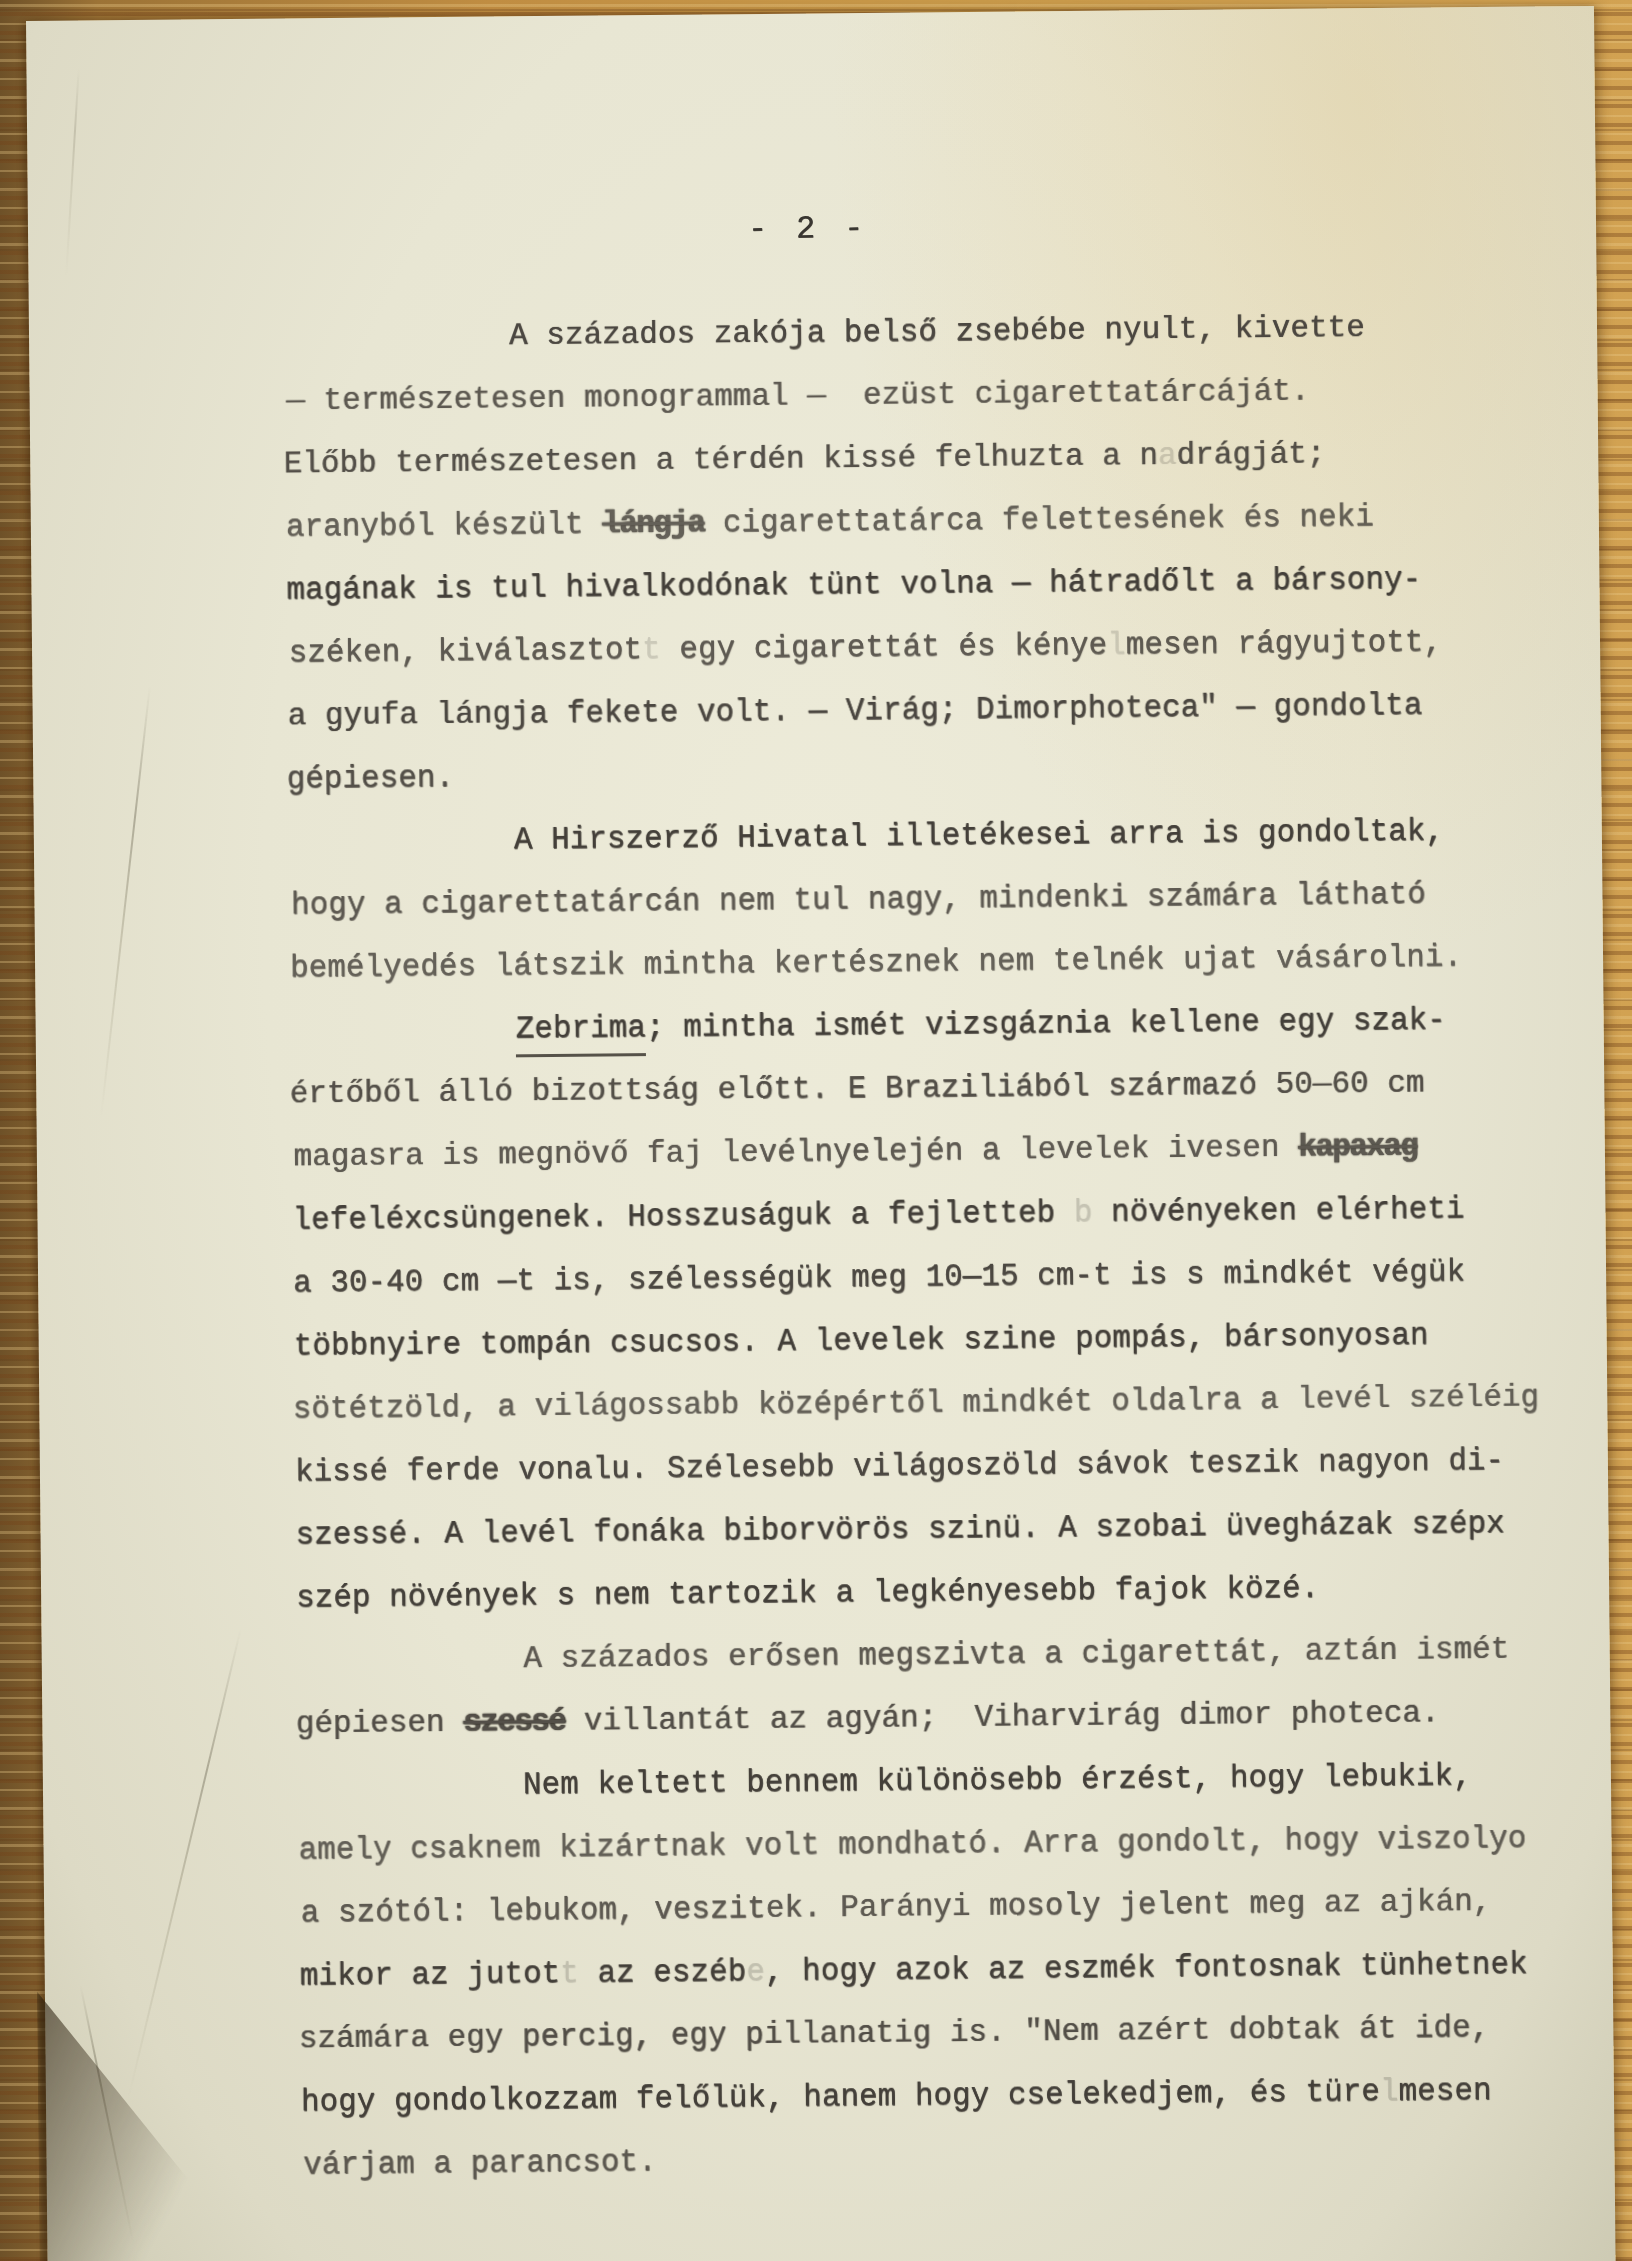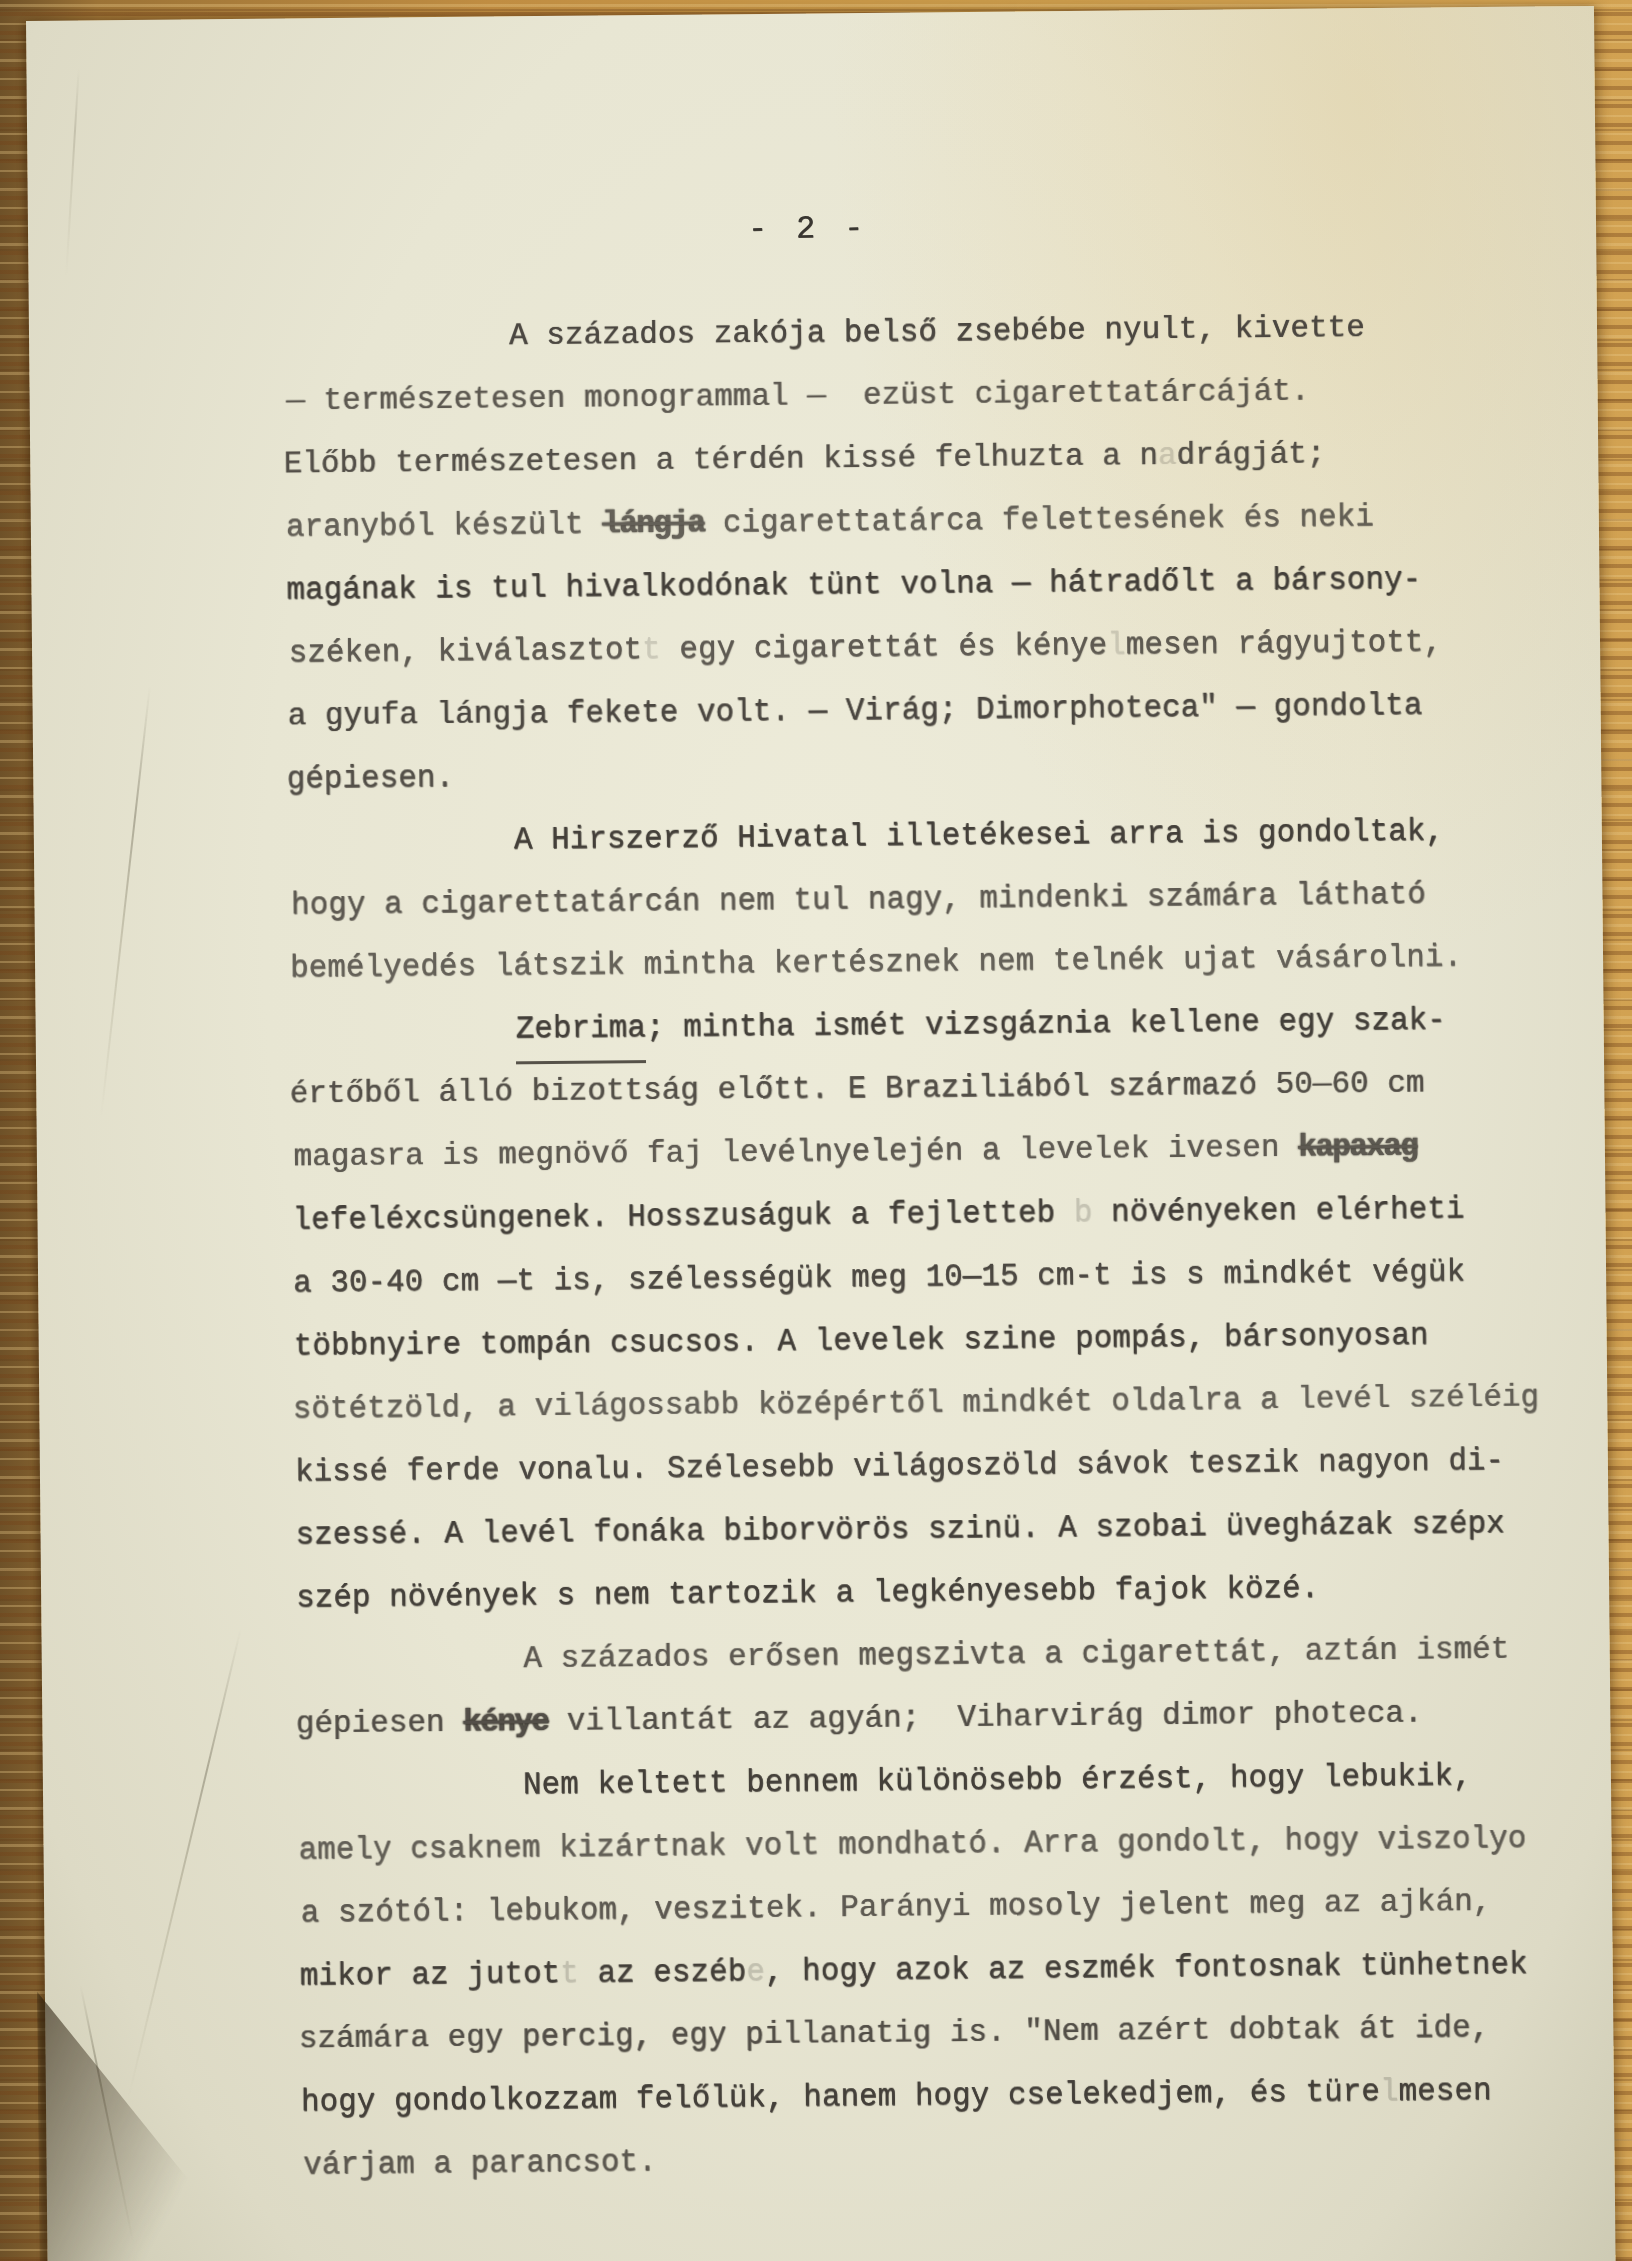--- a/index.html
+++ b/index.html
@@ -100,21 +100,21 @@
   .line:nth-child(7n+4){opacity:.8;}
   .seg-strike{
     text-decoration:line-through;
     text-decoration-thickness:3.2px;
     font-weight:bold;
     letter-spacing:-1.6px;
     text-shadow:0 0 1.6px rgba(40,36,30,0.95),0.6px 0.4px 0.8px rgba(40,36,30,0.9);
   }
   .seg-underline{
     border-bottom:3.2px solid rgba(60,55,48,0.85);
-    padding-bottom:15px;
+    padding-bottom:8px;
   }
   .seg-faded{opacity:0.22;}
 </style>
 </head>
 <body>
 
 <div id="scene">
   <div class="wood"></div>
   <div class="paper">
     <div class="crease crease-1"></div>
@@ -138,21 +138,21 @@
         <div class="line"><span>értőből álló bizottság előtt. E Braziliából származó 50—60 cm</span></div>
         <div class="line"><span>magasra is megnövő faj levélnyelején a levelek ivesen </span><span class="seg-strike">kapaxag</span></div>
         <div class="line"><span>lefeléxcsüngenek. Hosszuságuk a fejletteb </span><span class="seg-faded">b</span><span> növényeken elérheti</span></div>
         <div class="line"><span>a 30-40 cm —t is, szélességük meg 10—15 cm-t is s mindkét végük</span></div>
         <div class="line"><span>többnyire tompán csucsos. A levelek szine pompás, bársonyosan</span></div>
         <div class="line"><span>sötétzöld, a világossabb középértől mindkét oldalra a levél széléig</span></div>
         <div class="line"><span>kissé ferde vonalu. Szélesebb világoszöld sávok teszik nagyon di-</span></div>
         <div class="line"><span>szessé. A levél fonáka biborvörös szinü. A szobai üvegházak szépx</span></div>
         <div class="line"><span>szép növények s nem tartozik a legkényesebb fajok közé.</span></div>
         <div class="line indent"><span>A százados erősen megszivta a cigarettát, aztán ismét</span></div>
-        <div class="line"><span>gépiesen </span><span class="seg-strike">kénye</span><span> villantát az agyán;  Viharvirág dimor photeca.</span></div>
+        <div class="line"><span>gépiesen </span><span class="seg-strike">szessé</span><span> villantát az agyán;  Viharvirág dimor photeca.</span></div>
         <div class="line indent"><span>Nem keltett bennem különösebb érzést, hogy lebukik,</span></div>
         <div class="line"><span>amely csaknem kizártnak volt mondható. Arra gondolt, hogy viszolyo</span></div>
         <div class="line"><span>a szótól: lebukom, veszitek. Parányi mosoly jelent meg az ajkán,</span></div>
         <div class="line"><span>mikor az jutot</span><span class="seg-faded">t</span><span> az eszéb</span><span class="seg-faded">e</span><span>, hogy azok az eszmék fontosnak tünhetnek</span></div>
         <div class="line"><span>számára egy percig, egy pillanatig is. "Nem azért dobtak át ide,</span></div>
         <div class="line"><span>hogy gondolkozzam felőlük, hanem hogy cselekedjem, és türe</span><span class="seg-faded">l</span><span>mesen</span></div>
         <div class="line"><span>várjam a parancsot.</span></div>
       </div>
     <div class="corner-shadow"></div>
   </div>

